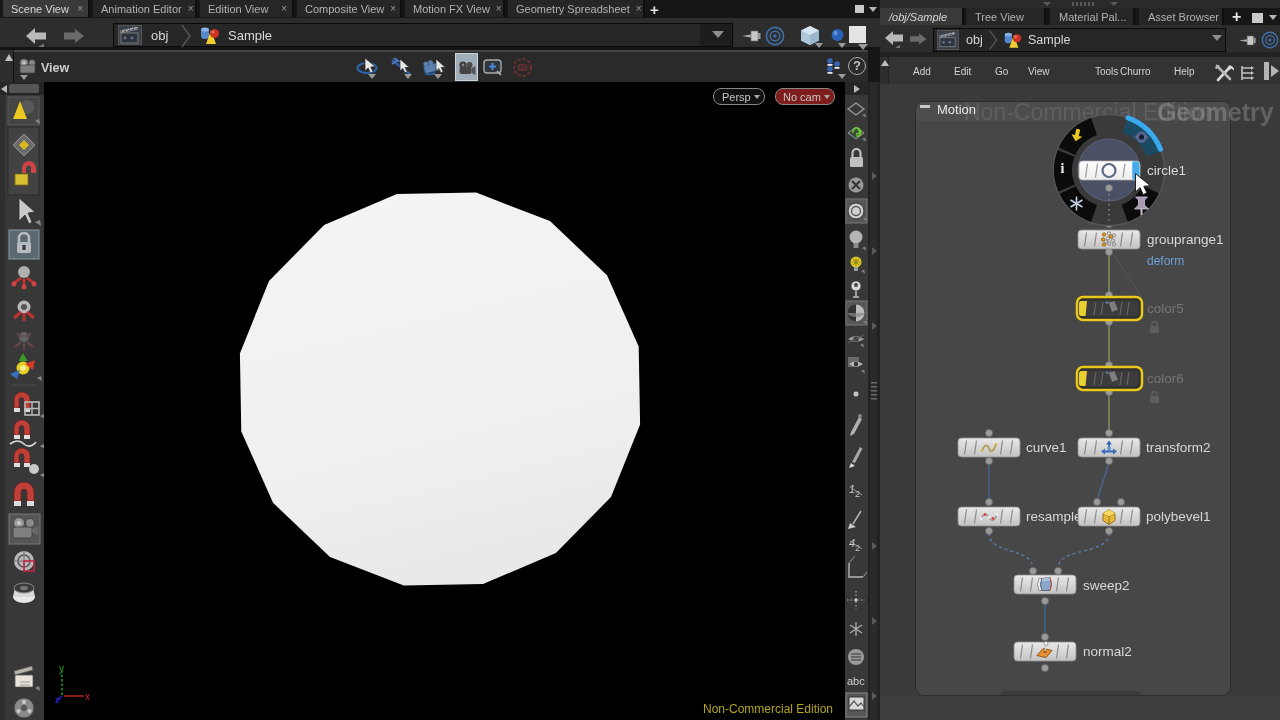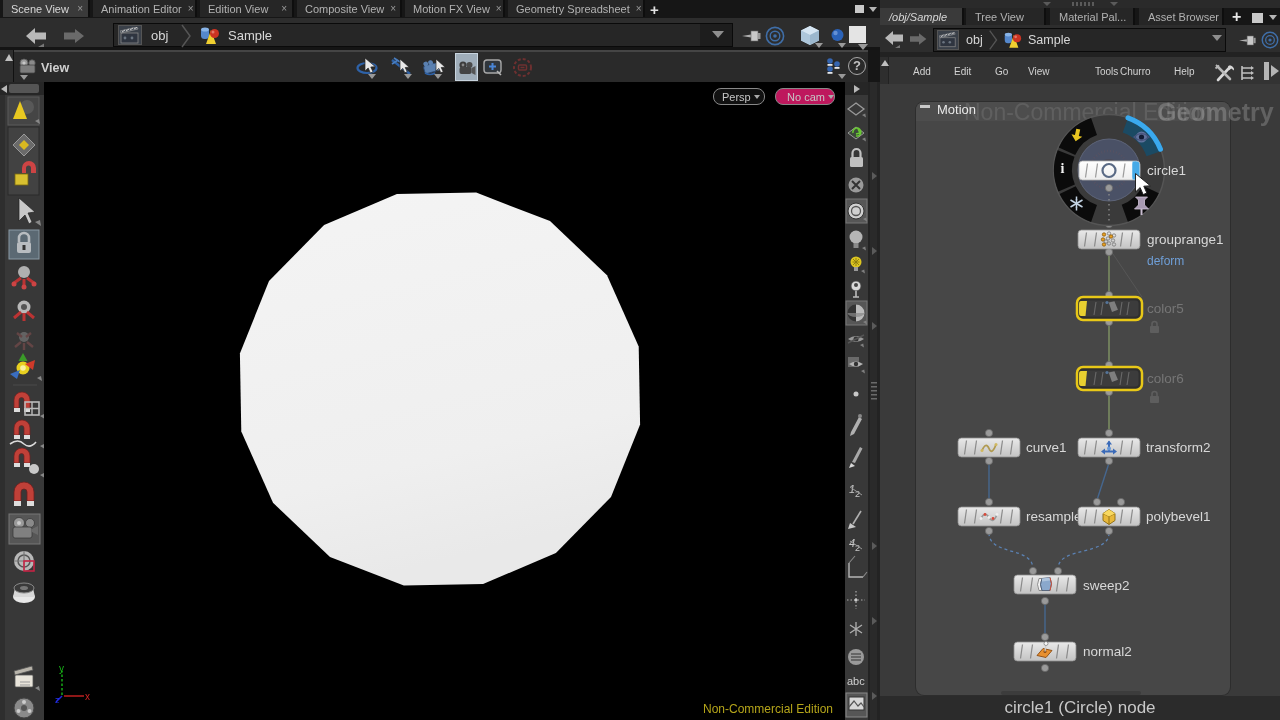--- a/index.html
+++ b/index.html
@@ -197,21 +197,21 @@
           <stop offset="0.75" stop-color="#efefef"></stop>
           <stop offset="1" stop-color="#e9e9e9"></stop>
         </linearGradient>
       </defs>
       <g id="poly">
           <polygon points="432.2,110.6 352.9,111.9 280.1,143.0 225.0,199.0 195.9,271.5 197.3,349.4 229.0,420.8 286.0,474.9 359.8,503.4 439.1,502.1 511.9,471.0 567.0,415.0 596.1,342.5 594.7,264.6 563.0,193.2 506.0,139.1" fill="url(#discg)"></polygon>
         </g>
     </svg>
 
     <div class="abs" style="left:669px;top:6px;width:52px;height:17px;border:1px solid #888;border-radius:8px;background:#111;color:#c6c6c6;font-size:11px;text-align:left;padding:2px 0 0 8px;">Persp<span style="display:inline-block;margin-left:3px;width:0;height:0;border-left:3.5px solid transparent;border-right:3.5px solid transparent;border-top:4px solid #aaa;vertical-align:2px;"></span></div>
-    <div class="abs" style="left:731px;top:6px;width:60px;height:17px;border:1px solid #888;border-radius:8px;background:#be185d;color:#c6c6c6;font-size:11px;text-align:right;padding:2px 0 0 7px;">No cam<span style="display:inline-block;margin-left:3px;width:0;height:0;border-left:3.5px solid transparent;border-right:3.5px solid transparent;border-top:4px solid #aaa;vertical-align:2px;"></span></div>
+    <div class="abs" style="left:731px;top:6px;width:60px;height:17px;border:1px solid #888;border-radius:8px;background:#7f1d1d;color:#c6c6c6;font-size:11px;text-align:left;padding:2px 0 0 7px;">No cam<span style="display:inline-block;margin-left:3px;width:0;height:0;border-left:3.5px solid transparent;border-right:3.5px solid transparent;border-top:4px solid #aaa;vertical-align:2px;"></span></div>
 
     <svg class="abs" style="left:8px;top:581px;" width="45" height="45" viewBox="0 0 45 45">
       <path d="M10 32 L10 8" stroke="#18b418" stroke-width="1.4" stroke-dasharray="2.5 2"></path>
       <text x="7" y="9" fill="#18b418" font-size="10" font-family="Liberation Sans">y</text>
       <path d="M12 33 L32 33" stroke="#cc2222" stroke-width="1.4"></path>
       <text x="33" y="37" fill="#cc2222" font-size="10" font-family="Liberation Sans">x</text>
       <path d="M10 33 L4 39" stroke="#2222dd" stroke-width="1.4"></path>
       <text x="3" y="40" fill="#2233ee" font-size="9" font-family="Liberation Sans">z</text>
     </svg>
     <div class="abs" style="left:659px;top:620px;color:#b5a51a;font-size:12px;">Non-Commercial Edition</div>
@@ -797,16 +797,13 @@
             <rect x="252.5" y="77.5" width="4" height="18" fill="#45aae8"></rect>
           </g>
           <text x="267" y="90.5" fill="#d8d8d8" font-size="13.5" font-family="Liberation Sans">circle1</text>
         </g>
       <g id="cursor">
           <path d="M255.5 89.5 l0 18.5 l4.6 -4.4 l3.1 7 l3.6 -1.6 l-3 -6.8 l6.6 -0.4 Z" fill="#fff" stroke="#222" stroke-width="1"></path>
         </g>
     </svg>
   </div>
 
-  <div class="abs" style="left:0;top:696px;width:400px;height:24px;background:#2b2b2b;">
-    <div style="text-align:center;color:#c8c8c8;font-size:17px;padding-top:2px;">circle1 (Circle) node</div>
-  </div>
 </div>
 
 </body></html>

